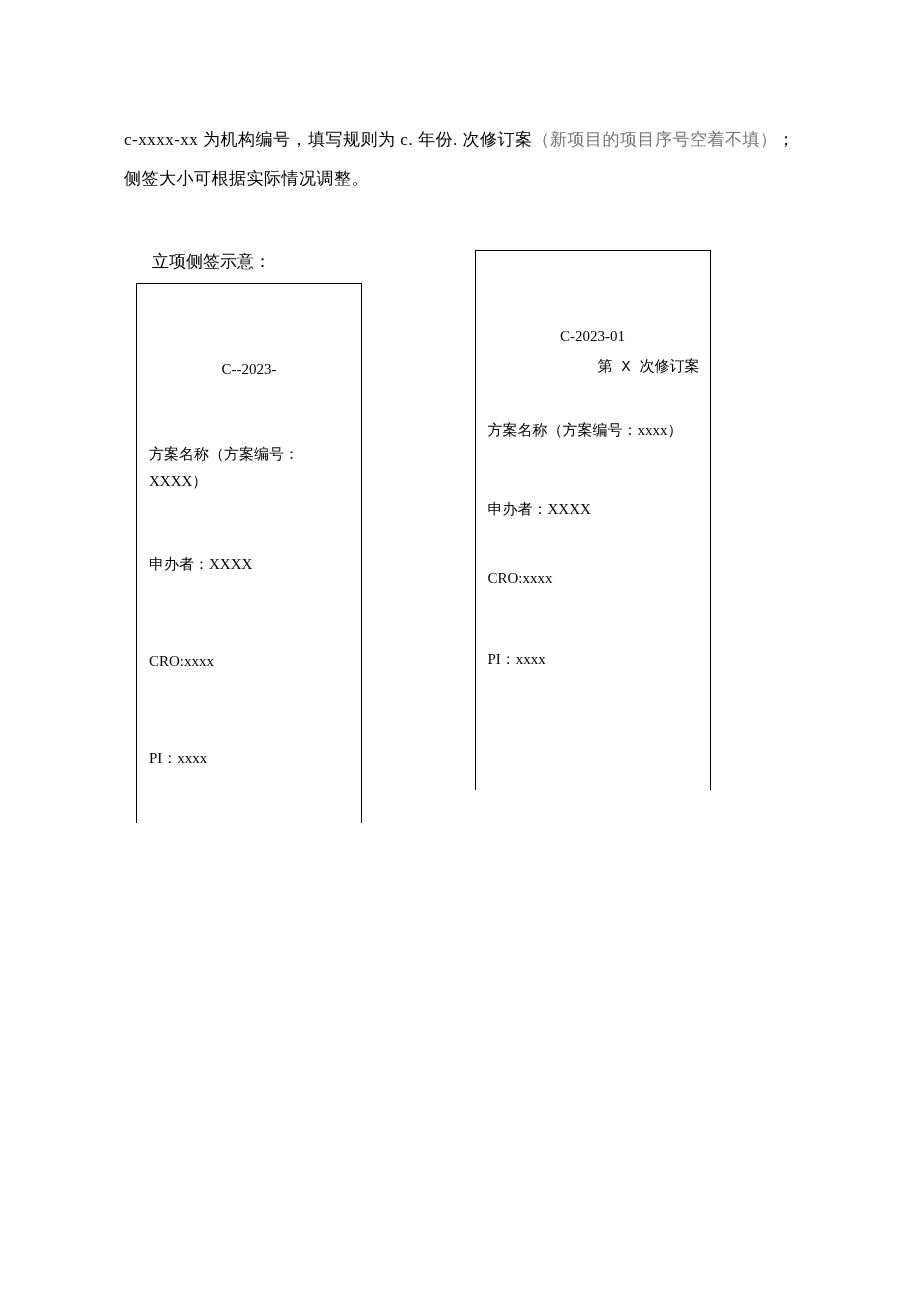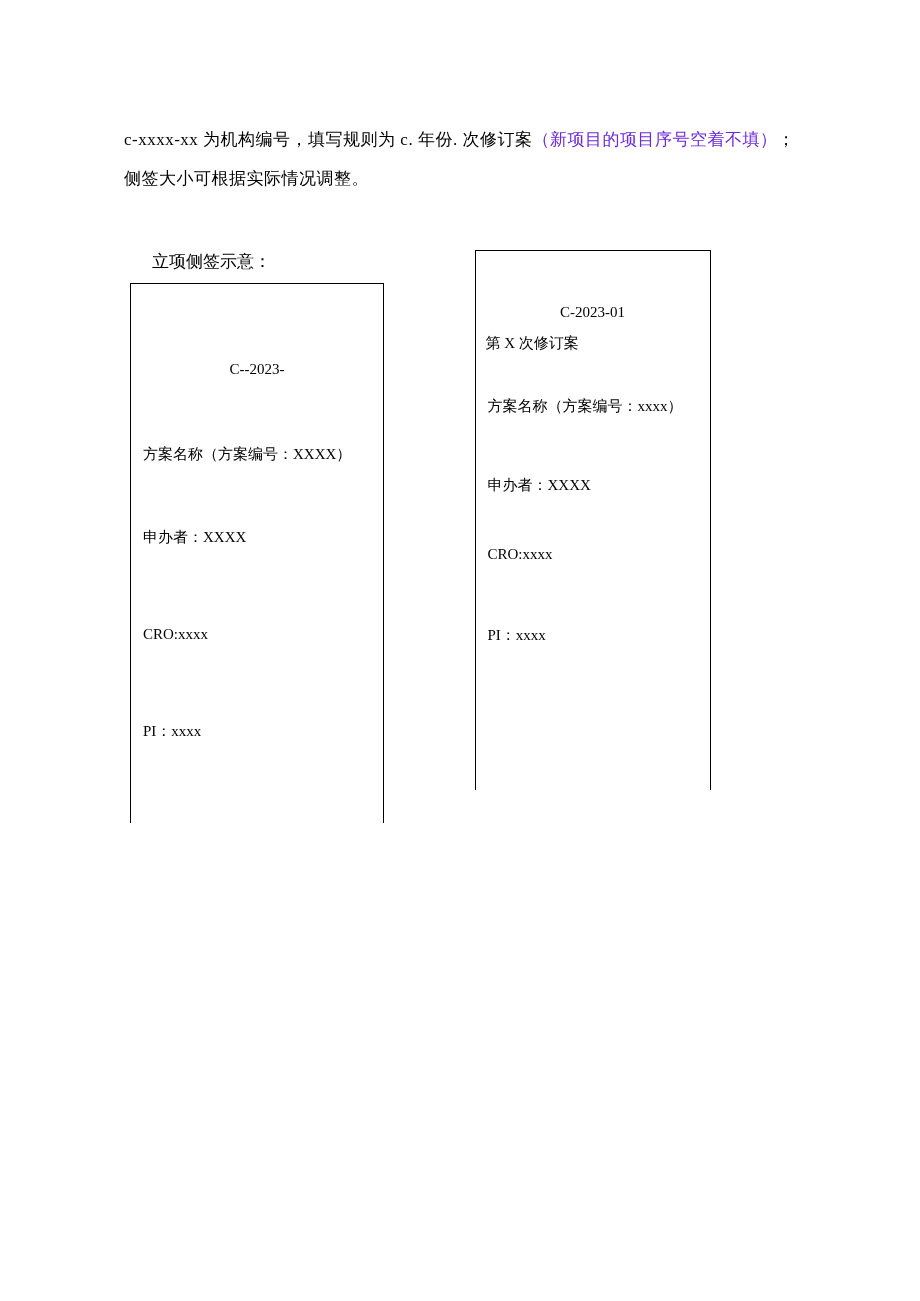--- a/index.html
+++ b/index.html
@@ -8,21 +8,21 @@
     font-family: "SimSun", "宋体", serif;
     color: #000;
     font-size: 17px;
     padding: 120px 124px 0 124px;
   }
 
   .intro {
     line-height: 2.3;
     letter-spacing: 0.5px;
   }
-  .intro .red { color: #6d28d9; }
+  .intro .red { color: #737373; }
 
   .columns {
     display: flex;
     gap: 17px;
     margin-top: 52px;
   }
   .col-left   { width: 330px; }
   .col-right  { width: 330px; }
 
   .col-label {
@@ -32,30 +32,31 @@
   }
 
   .card {
     border: 1px solid #000;
     border-bottom: none;
     height: 540px;
     padding: 10px;
     font-size: 15px;
     line-height: 1.8;
   }
-  .col-left  .card { width: 254px; margin-left: 6px; }
+  .col-left  .card { width: 226px; margin-left: 12px; }
   .col-right .card { width: 236px; margin-left: 6px; }
 
   .card .code-line {
     text-align: center;
     margin-top: 62px;
   }
   .card .sub-line {
-    text-align: left;
+    text-align: right;
     margin-top: 4px;
+    font-family: Liberation Mono, monospace;
   }
   .card .field {
     margin-top: 44px;
     padding-left: 2px;
   }
 </style>
 </head>
 <body>
 
 <div class="intro">
@@ -70,21 +71,21 @@
       <div class="code-line">C--2023-</div>
       <div class="field" style="margin-top:58px">方案名称（方案编号：XXXX）</div>
       <div class="field" style="margin-top:56px">申办者：XXXX</div>
       <div class="field" style="margin-top:70px">CRO:xxxx</div>
       <div class="field" style="margin-top:70px">PI：xxxx</div>
     </div>
   </div>
 
   <div class="col-right">
     <div class="card">
-      <div class="code-line" style="margin-top:38px">C-2023-01</div>
+      <div class="code-line" style="margin-top:62px">C-2023-01</div>
       <div class="sub-line">第 X 次修订案</div>
       <div class="field" style="margin-top:36px">方案名称（方案编号：xxxx）</div>
       <div class="field" style="margin-top:52px">申办者：XXXX</div>
       <div class="field" style="margin-top:42px">CRO:xxxx</div>
       <div class="field" style="margin-top:54px">PI：xxxx</div>
     </div>
   </div>
 
 </div>
 

